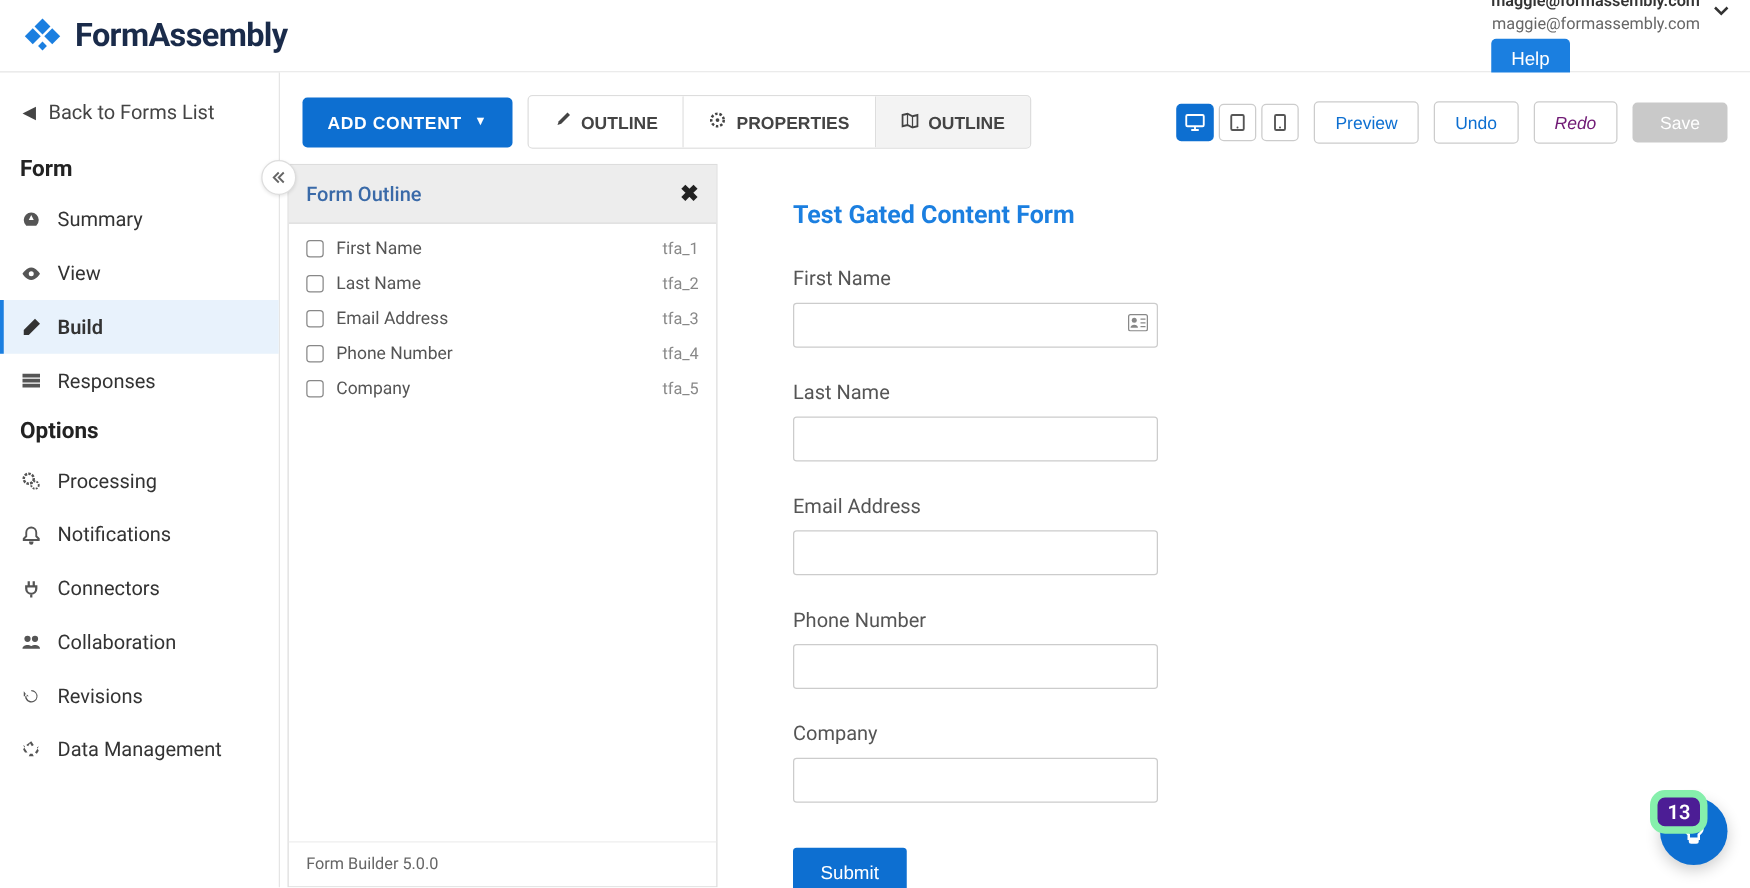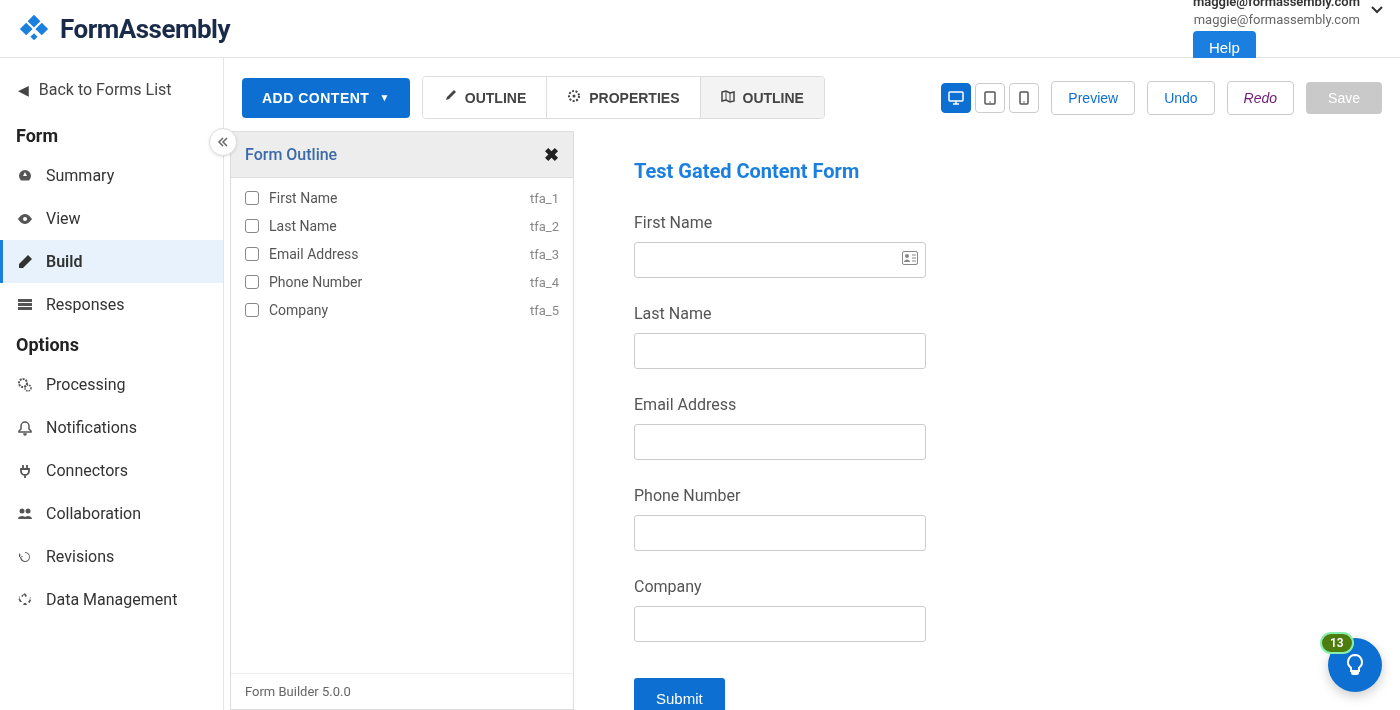--- a/index.html
+++ b/index.html
@@ -71,21 +71,21 @@
   .form-title { font-size: 20px; font-weight: 700; color: #1b7fe0; margin-bottom: 30px; }
   .form-field { margin-bottom: 26px; }
   .form-field label { display: block; font-size: 16px; color: #555; margin-bottom: 10px; }
   .form-field input { width: 292px; height: 36px; border: 1px solid #ccc; border-radius: 3px; padding: 6px 10px; font-size: 14px; }
   .input-wrap { position: relative; width: 292px; }
   .contact-icon { position: absolute; right: 8px; top: 50%; transform: translateY(-50%); color: #888; font-size: 15px; }
   .submit-btn { background: #0d6fd1; color: #fff; border: none; border-radius: 3px; padding: 12px 22px; font-size: 15px; font-weight: 500; cursor: pointer; margin-top: 10px; }
   
   
   .help-bubble { position: fixed; bottom: 18px; right: 18px; width: 54px; height: 54px; border-radius: 50%; background: #0d6fd1; display: flex; align-items: center; justify-content: center; color: #fff; cursor: pointer; box-shadow: 0 4px 12px rgba(0,0,0,0.2); }
-  .help-badge { position: absolute; top: -6px; left: -8px; background: #4d7c0f; color: #fff; border-radius: 12px; padding: 2px 8px; font-size: 12px; font-weight: 600; border: 2px solid #86efac; }
+  .help-badge { position: absolute; top: -6px; left: -8px; background: #4c1d95; color: #fff; border-radius: 12px; padding: 2px 8px; font-size: 16px; font-weight: 600; border: 6px solid #86efac; }
 </style>
 </head>
 <body>
 
 <div class="header">
   <div class="logo-area">
     <span class="logo-icon">
       <svg width="34" height="34" viewBox="0 0 34 34">
           <g transform="rotate(45 17 17)">
             <rect x="7" y="7" width="9" height="9" fill="#1b7fe0"></rect>

